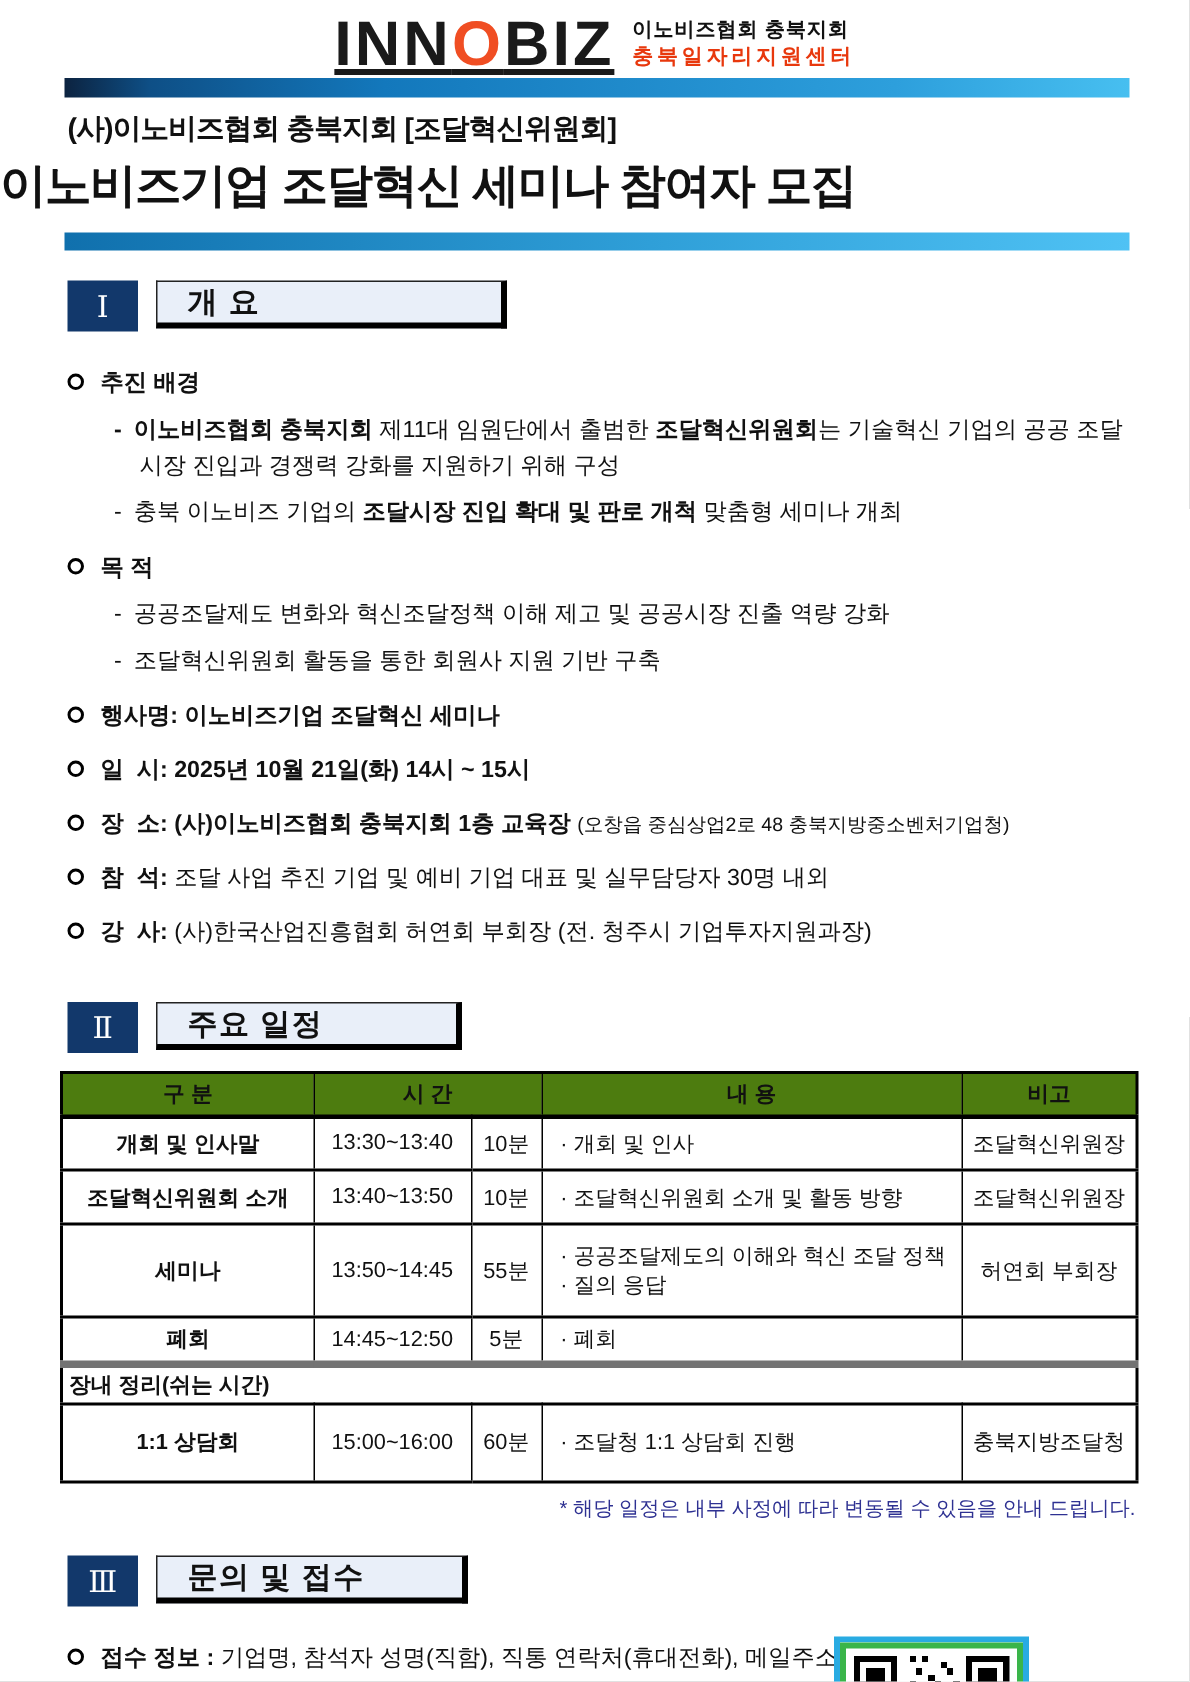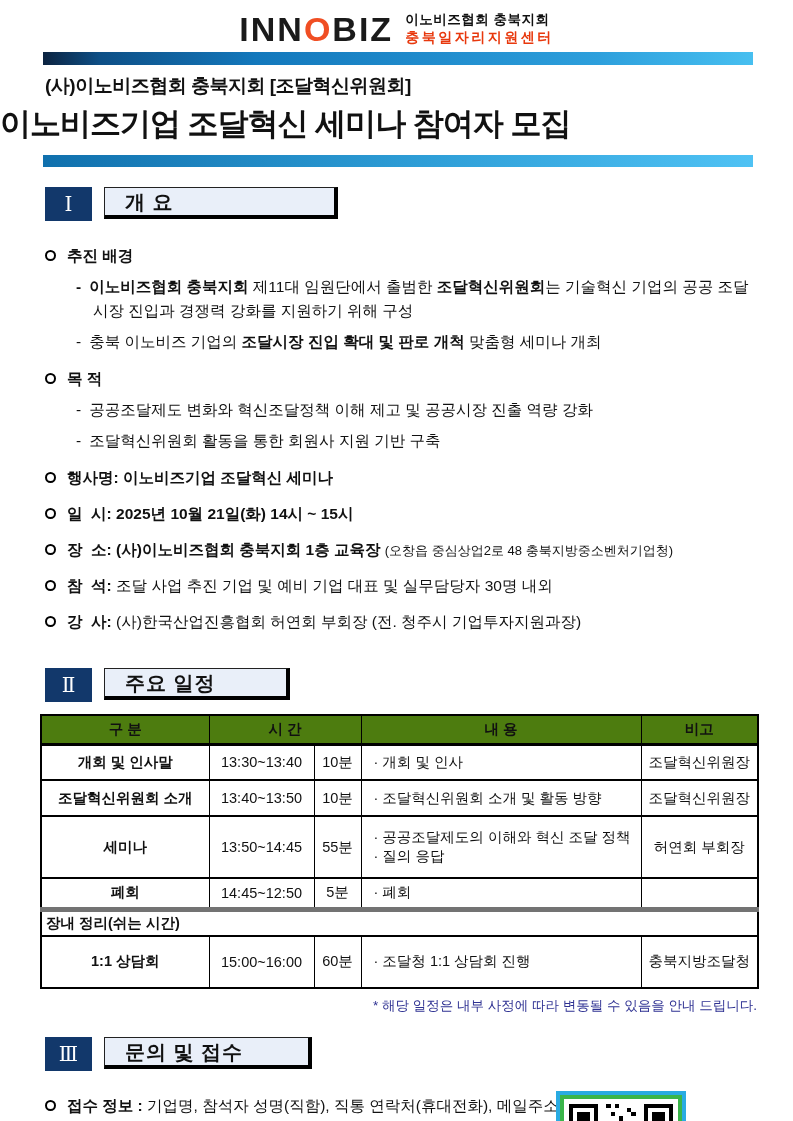--- a/index.html
+++ b/index.html
@@ -4,21 +4,21 @@
 <style>
   * { box-sizing: border-box; }
   body { margin:0; background:#888; }
   .page {
     width:793px; height:1121px; margin:0 auto; background:#fff;
     font-family:"Liberation Sans","DejaVu Sans",sans-serif; color:#111;
     position:relative; overflow:hidden;
   }
   
   .logo-row { display:flex; justify-content:center; align-items:center; padding-top:10px; height:48px; }
-  .brand { font-size:34px; font-weight:600; letter-spacing:2px; color:#1a1a1a; line-height:1; }
+  .brand { font-size:42px; font-weight:600; letter-spacing:2px; color:#1a1a1a; line-height:1;text-decoration:underline; }
   .brand .o { color:#F04E23; }
   .logo-txt { margin-left:12px; line-height:1.25; }
   .logo-txt .l1 { font-size:13.5px; font-weight:bold; color:#111; letter-spacing:0.5px; }
   .logo-txt .l2 { font-size:14px; font-weight:bold; color:#E8380D; letter-spacing:2.5px; }
   
   .bar-top { height:13px; margin:4px 40px 0 43px;
     background:linear-gradient(to right,#0C2340 0%,#0E4F86 8%,#1378BC 30%,#2D9FDC 78%,#47BFF0 100%); }
   .subtitle { margin:8px 0 0 45px; font-size:19px; font-weight:bold; letter-spacing:-0.5px; }
   .main-title { margin-top:4px; text-align:left; font-size:31px; font-weight:bold; letter-spacing:-1px; }
   .bar-bottom { height:12px; margin:10px 40px 0 43px;
@@ -120,21 +120,21 @@
     <div class="line" style="margin-top:12px;">
       <span class="dot"></span><span class="lbl">참  석:</span> <span>조달 사업 추진 기업 및 예비 기업 대표 및 실무담당자 30명 내외</span>
     </div>
     <div class="line" style="margin-top:12px;">
       <span class="dot"></span><span class="lbl">강  사:</span> <span>(사)한국산업진흥협회 허연회 부회장 (전. 청주시 기업투자지원과장)</span>
     </div>
   </div>
 
   <div class="sec-header" style="margin-top:34px;">
     <div class="sec-num">Ⅱ</div>
-    <div class="sec-title" style="width:186px;">주요 일정</div>
+    <div class="sec-title" style="width:204px;">주요 일정</div>
   </div>
 
   <div class="tbl-wrap">
     <table>
       <colgroup>
         <col style="width:168px">
           <col style="width:105px">
           <col style="width:47px">
           <col style="width:280px">
           <col style="width:117px">

